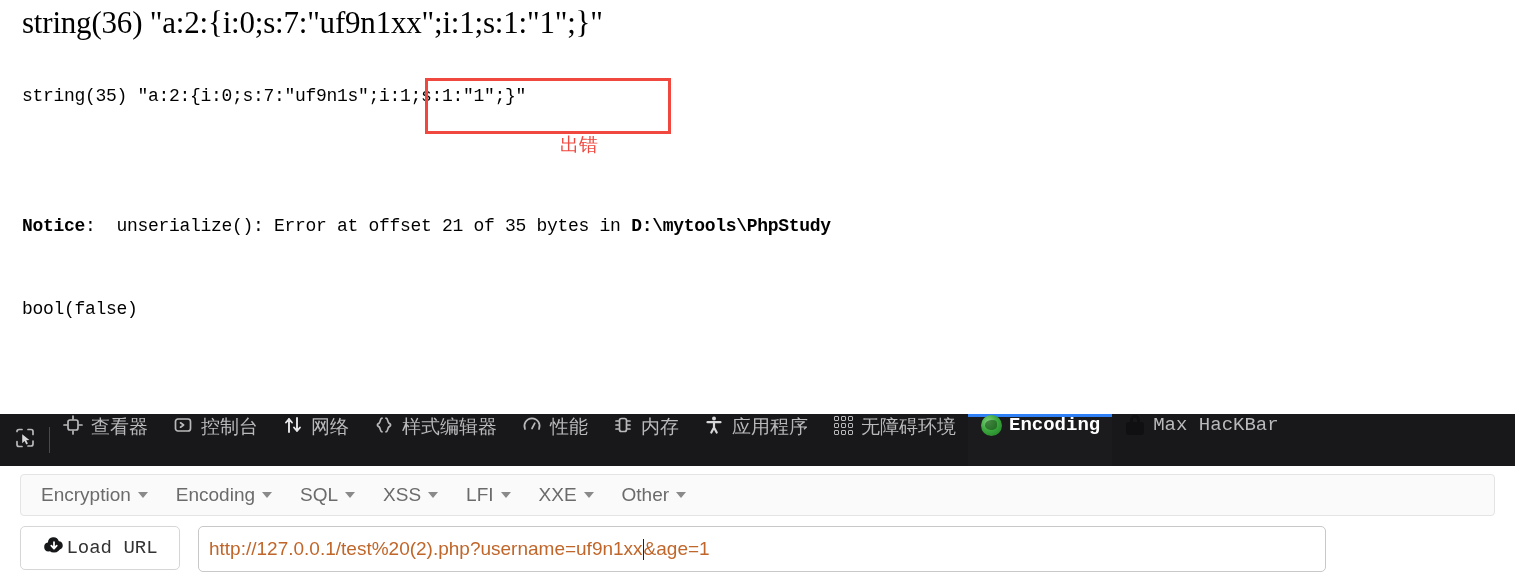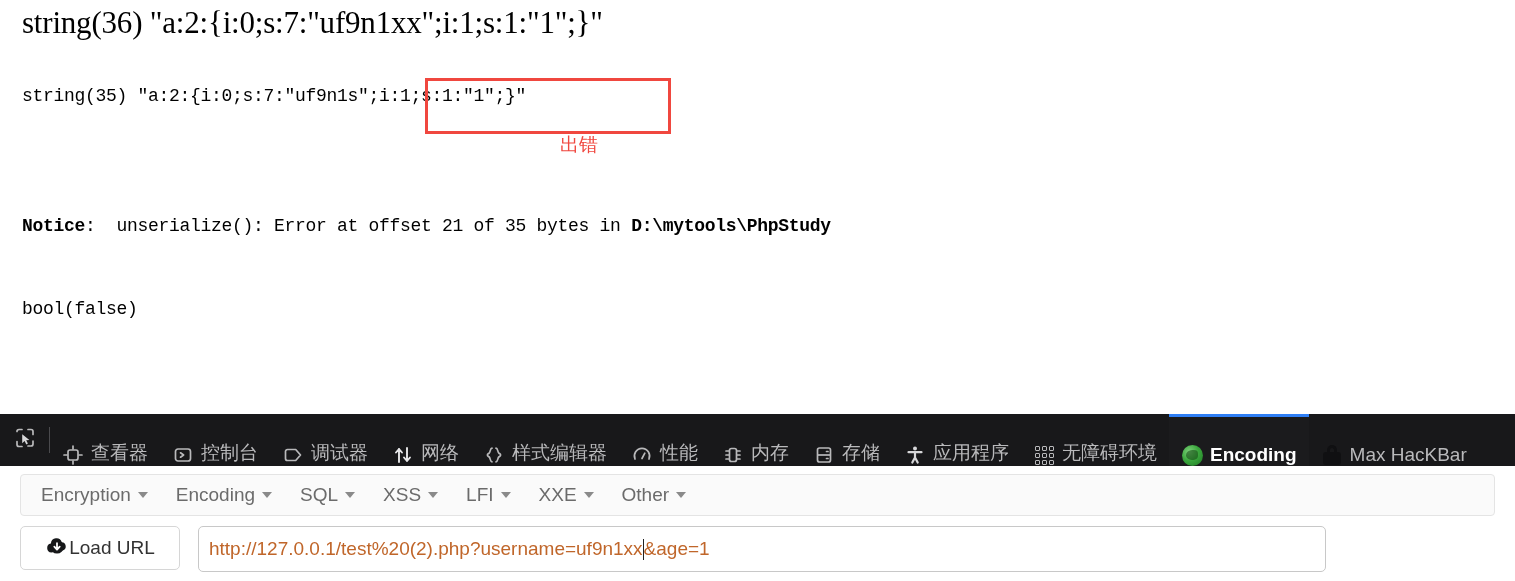--- a/index.html
+++ b/index.html
@@ -93,26 +93,26 @@
     flex: 0 0 1px;
   }
   .dt-tabs {
     display: flex;
     align-items: stretch;
     flex: 1;
     min-width: 0;
   }
   .dt-tab {
     display: flex;
-    align-items: flex-end;
+    align-items: flex-start;
     gap: 7px;
     padding: 0 12px;
     color: #b9b9bb;
     font-size: 19px;
-    font-family: Liberation Sans, sans-serif;
+    font-family: Liberation Mono, monospace;
     white-space: nowrap;
     position: relative;
     box-sizing: border-box;
   }
   .dt-tab.active {
     color: #ffffff;
     font-weight: bold;
     background: #1b1b1d;
   }
   .dt-tab.active::before {
@@ -228,21 +228,21 @@
     width: 160px;
     height: 44px;
     border: 1px solid #d6d6d6;
     border-radius: 5px;
     background: #ffffff;
     display: flex;
     align-items: center;
     justify-content: center;
     font-size: 19px;
     color: #333333;
-    font-family: Liberation Sans, sans-serif;
+    font-family: Liberation Mono, monospace;
     box-sizing: border-box;
   }
   .cloud-dl { width: 24px; height: 20px; flex: 0 0 24px; }
   .hb-urlinput {
     flex: 0 0 1128px;
     height: 46px;
     border: 1px solid #c8c8c8;
     border-radius: 5px;
     background: #ffffff;
     display: flex;
@@ -309,28 +309,20 @@
     <div class="dt-tab">
       <span class="ic">
         <svg width="20" height="20" viewBox="0 0 20 20">
           <rect x="2.5" y="4" width="15" height="12" rx="2.5" fill="none" stroke="#b9b9bb" stroke-width="1.7"></rect>
           <path d="M7.5 7.8 L10.6 10 L7.5 12.2" fill="none" stroke="#b9b9bb" stroke-width="1.7" stroke-linecap="round" stroke-linejoin="round"></path>
         </svg>
       </span>
       <span>控制台</span>
     </div>
 
-    <div class="dt-tab">
-      <span class="ic">
-        <svg width="20" height="20" viewBox="0 0 20 20">
-          <path d="M2.5 6.5a2 2 0 0 1 2-2h8.2l4.8 5.5-4.8 5.5H4.5a2 2 0 0 1-2-2z" fill="none" stroke="#b9b9bb" stroke-width="1.7" stroke-linejoin="round"></path>
-        </svg>
-      </span>
-      <span>调试器</span>
-    </div>
 
     <div class="dt-tab">
       <span class="ic">
         <svg width="20" height="20" viewBox="0 0 20 20">
           <path d="M6 17V4M6 4 L3 7.5M6 4 L9 7.5" fill="none" stroke="#e7e7e9" stroke-width="1.9" stroke-linecap="round" stroke-linejoin="round"></path>
           <path d="M14 3v13M14 16 L11 12.5M14 16 L17 12.5" fill="none" stroke="#e7e7e9" stroke-width="1.9" stroke-linecap="round" stroke-linejoin="round"></path>
         </svg>
       </span>
       <span>网络</span>
     </div>
@@ -358,30 +350,20 @@
     <div class="dt-tab">
       <span class="ic">
         <svg width="20" height="20" viewBox="0 0 20 20">
           <rect x="6.5" y="3.5" width="7" height="13" rx="2" fill="none" stroke="#b9b9bb" stroke-width="1.7"></rect>
           <path d="M3 6h3M3 10h3M3 14h3M14 6h3M14 10h3M14 14h3" stroke="#b9b9bb" stroke-width="1.7" stroke-linecap="round"></path>
         </svg>
       </span>
       <span>内存</span>
     </div>
 
-    <div class="dt-tab">
-      <span class="ic">
-        <svg width="20" height="20" viewBox="0 0 20 20">
-          <rect x="3.5" y="3" width="13" height="14" rx="2" fill="none" stroke="#b9b9bb" stroke-width="1.7"></rect>
-          <path d="M3.5 10h13" stroke="#b9b9bb" stroke-width="1.7"></path>
-          <path d="M12.5 6.5h1.5M12.5 13.5h1.5" stroke="#b9b9bb" stroke-width="1.7" stroke-linecap="round"></path>
-        </svg>
-      </span>
-      <span>存储</span>
-    </div>
 
     <div class="dt-tab">
       <span class="ic">
         <svg width="20" height="20" viewBox="0 0 20 20">
           <circle cx="10" cy="3.6" r="2" fill="#d7d7d9"></circle>
           <path d="M3.5 7.2h13" stroke="#d7d7d9" stroke-width="2.2" stroke-linecap="round"></path>
           <path d="M10 7.2v5.2M10 12.4 L7.3 17.5M10 12.4 L12.7 17.5" stroke="#d7d7d9" stroke-width="2.2" stroke-linecap="round"></path>
         </svg>
       </span>
       <span>应用程序</span>

